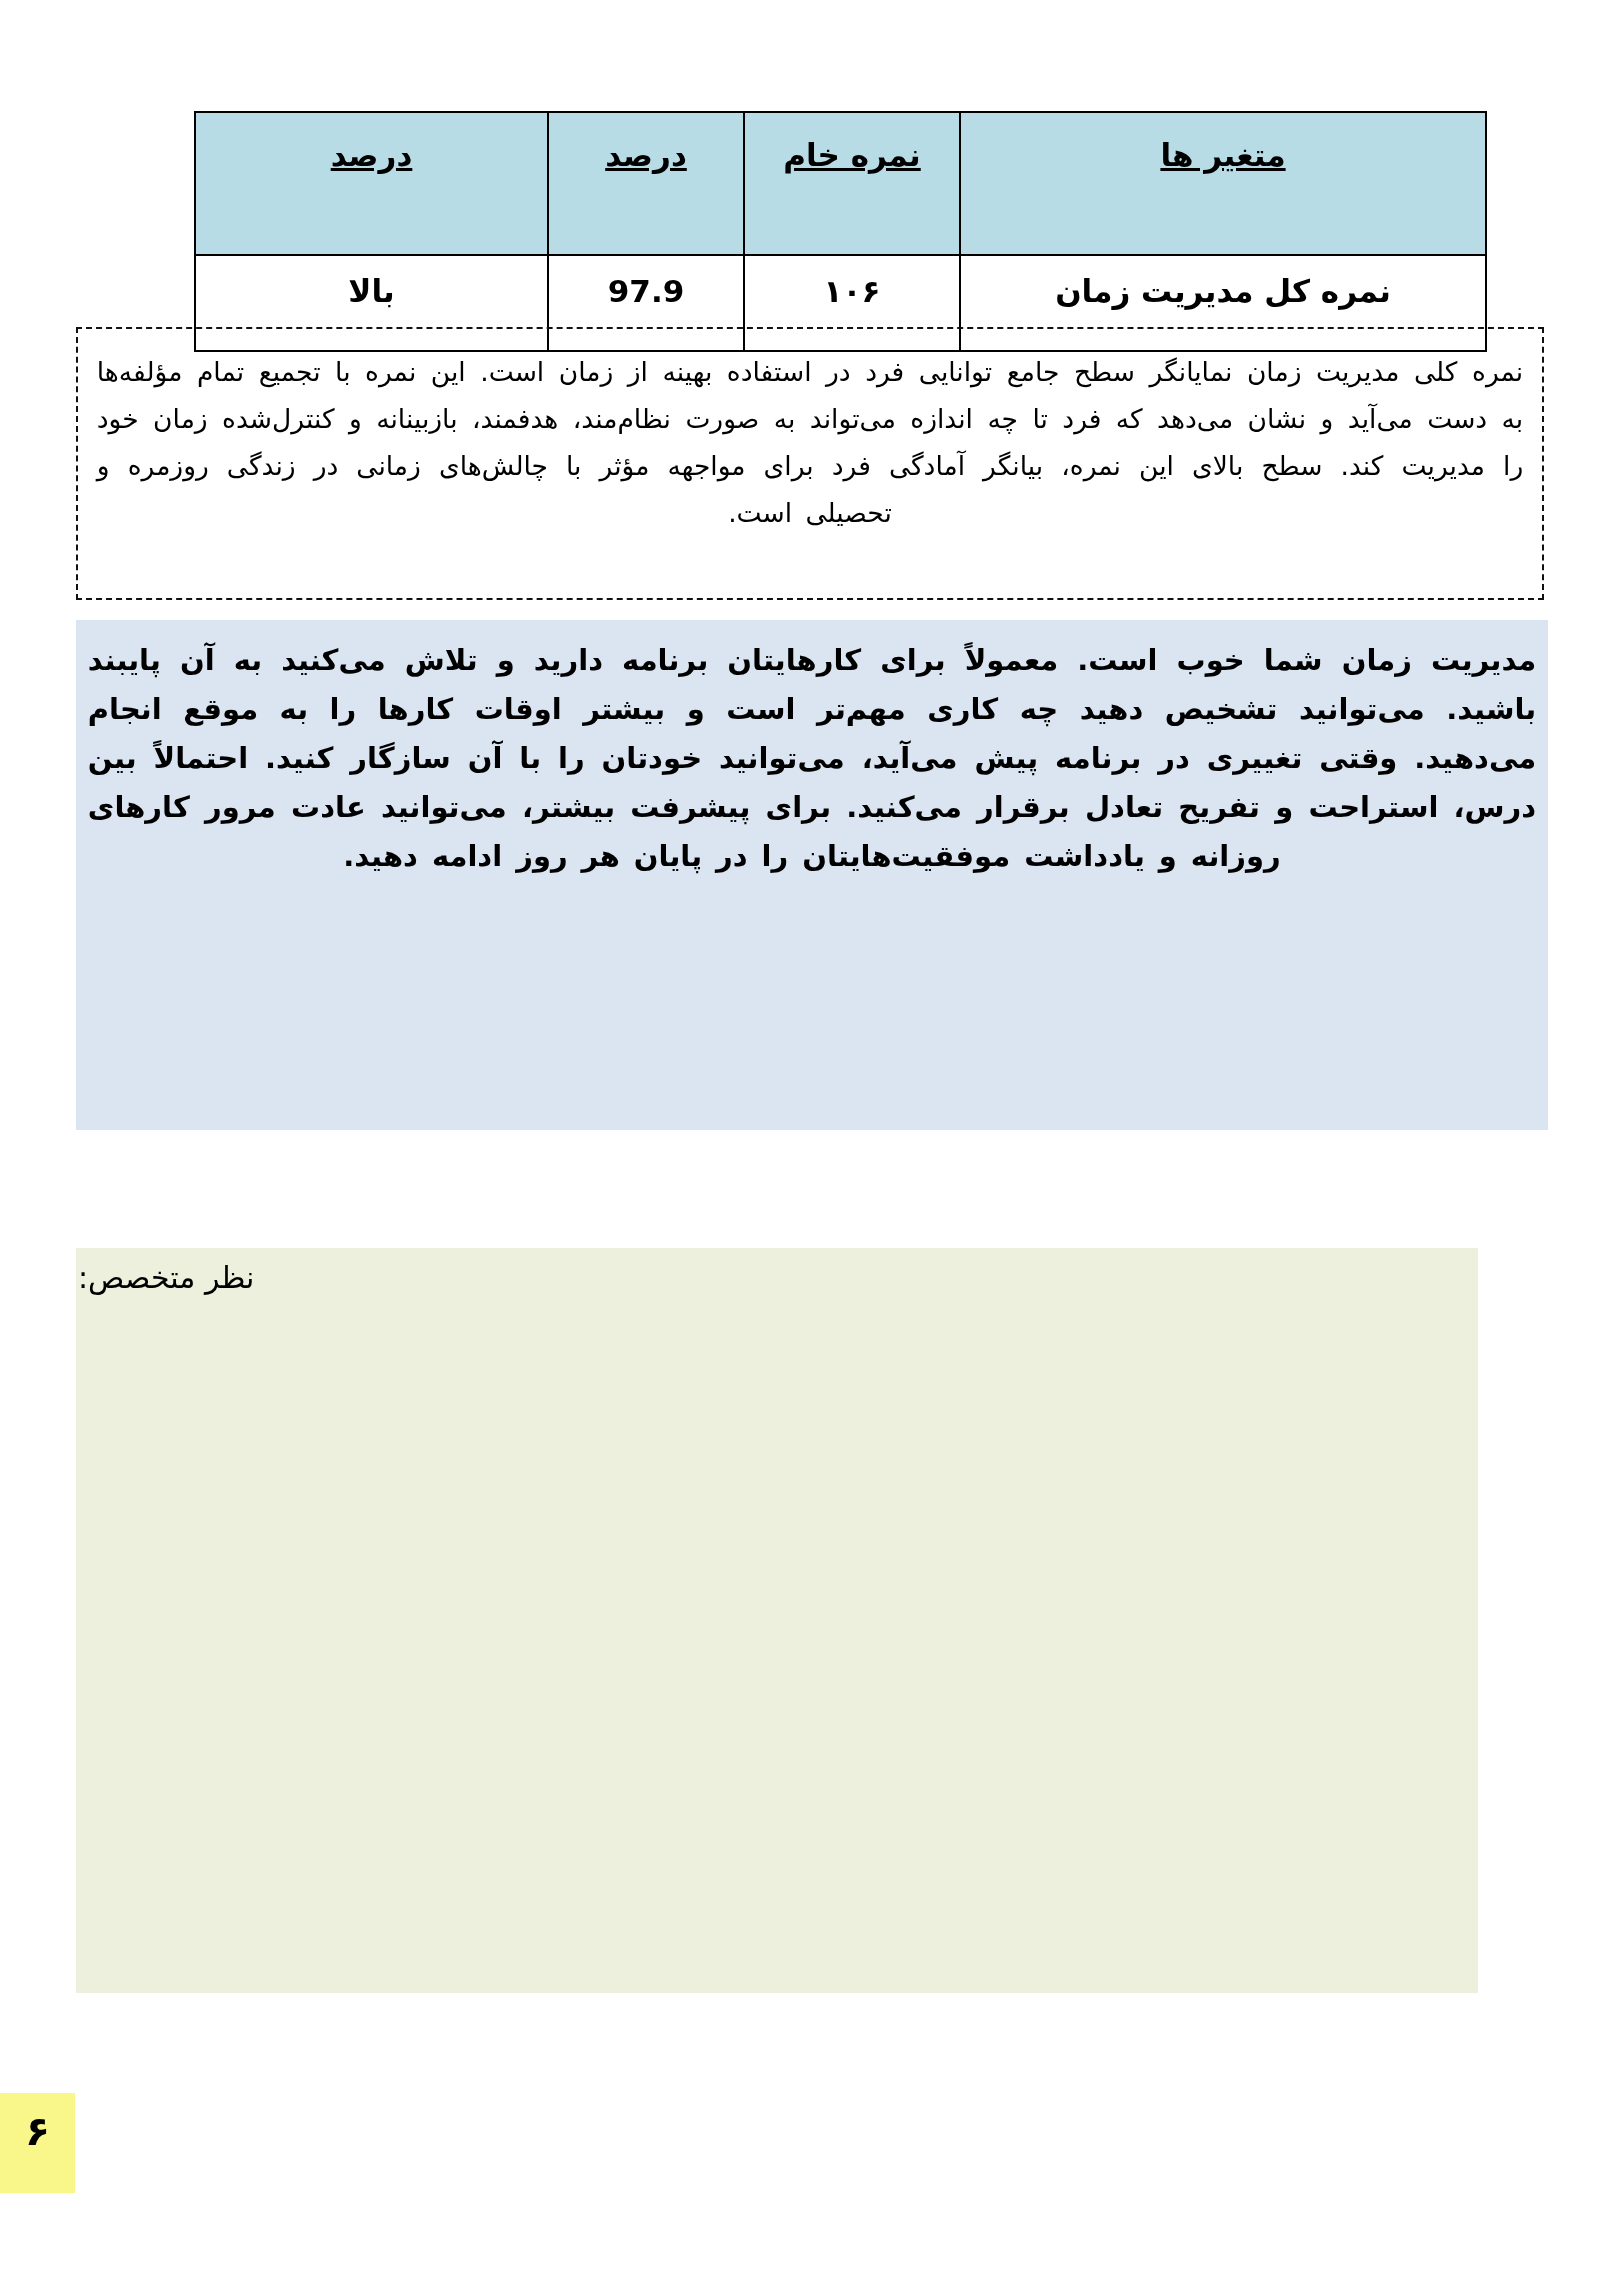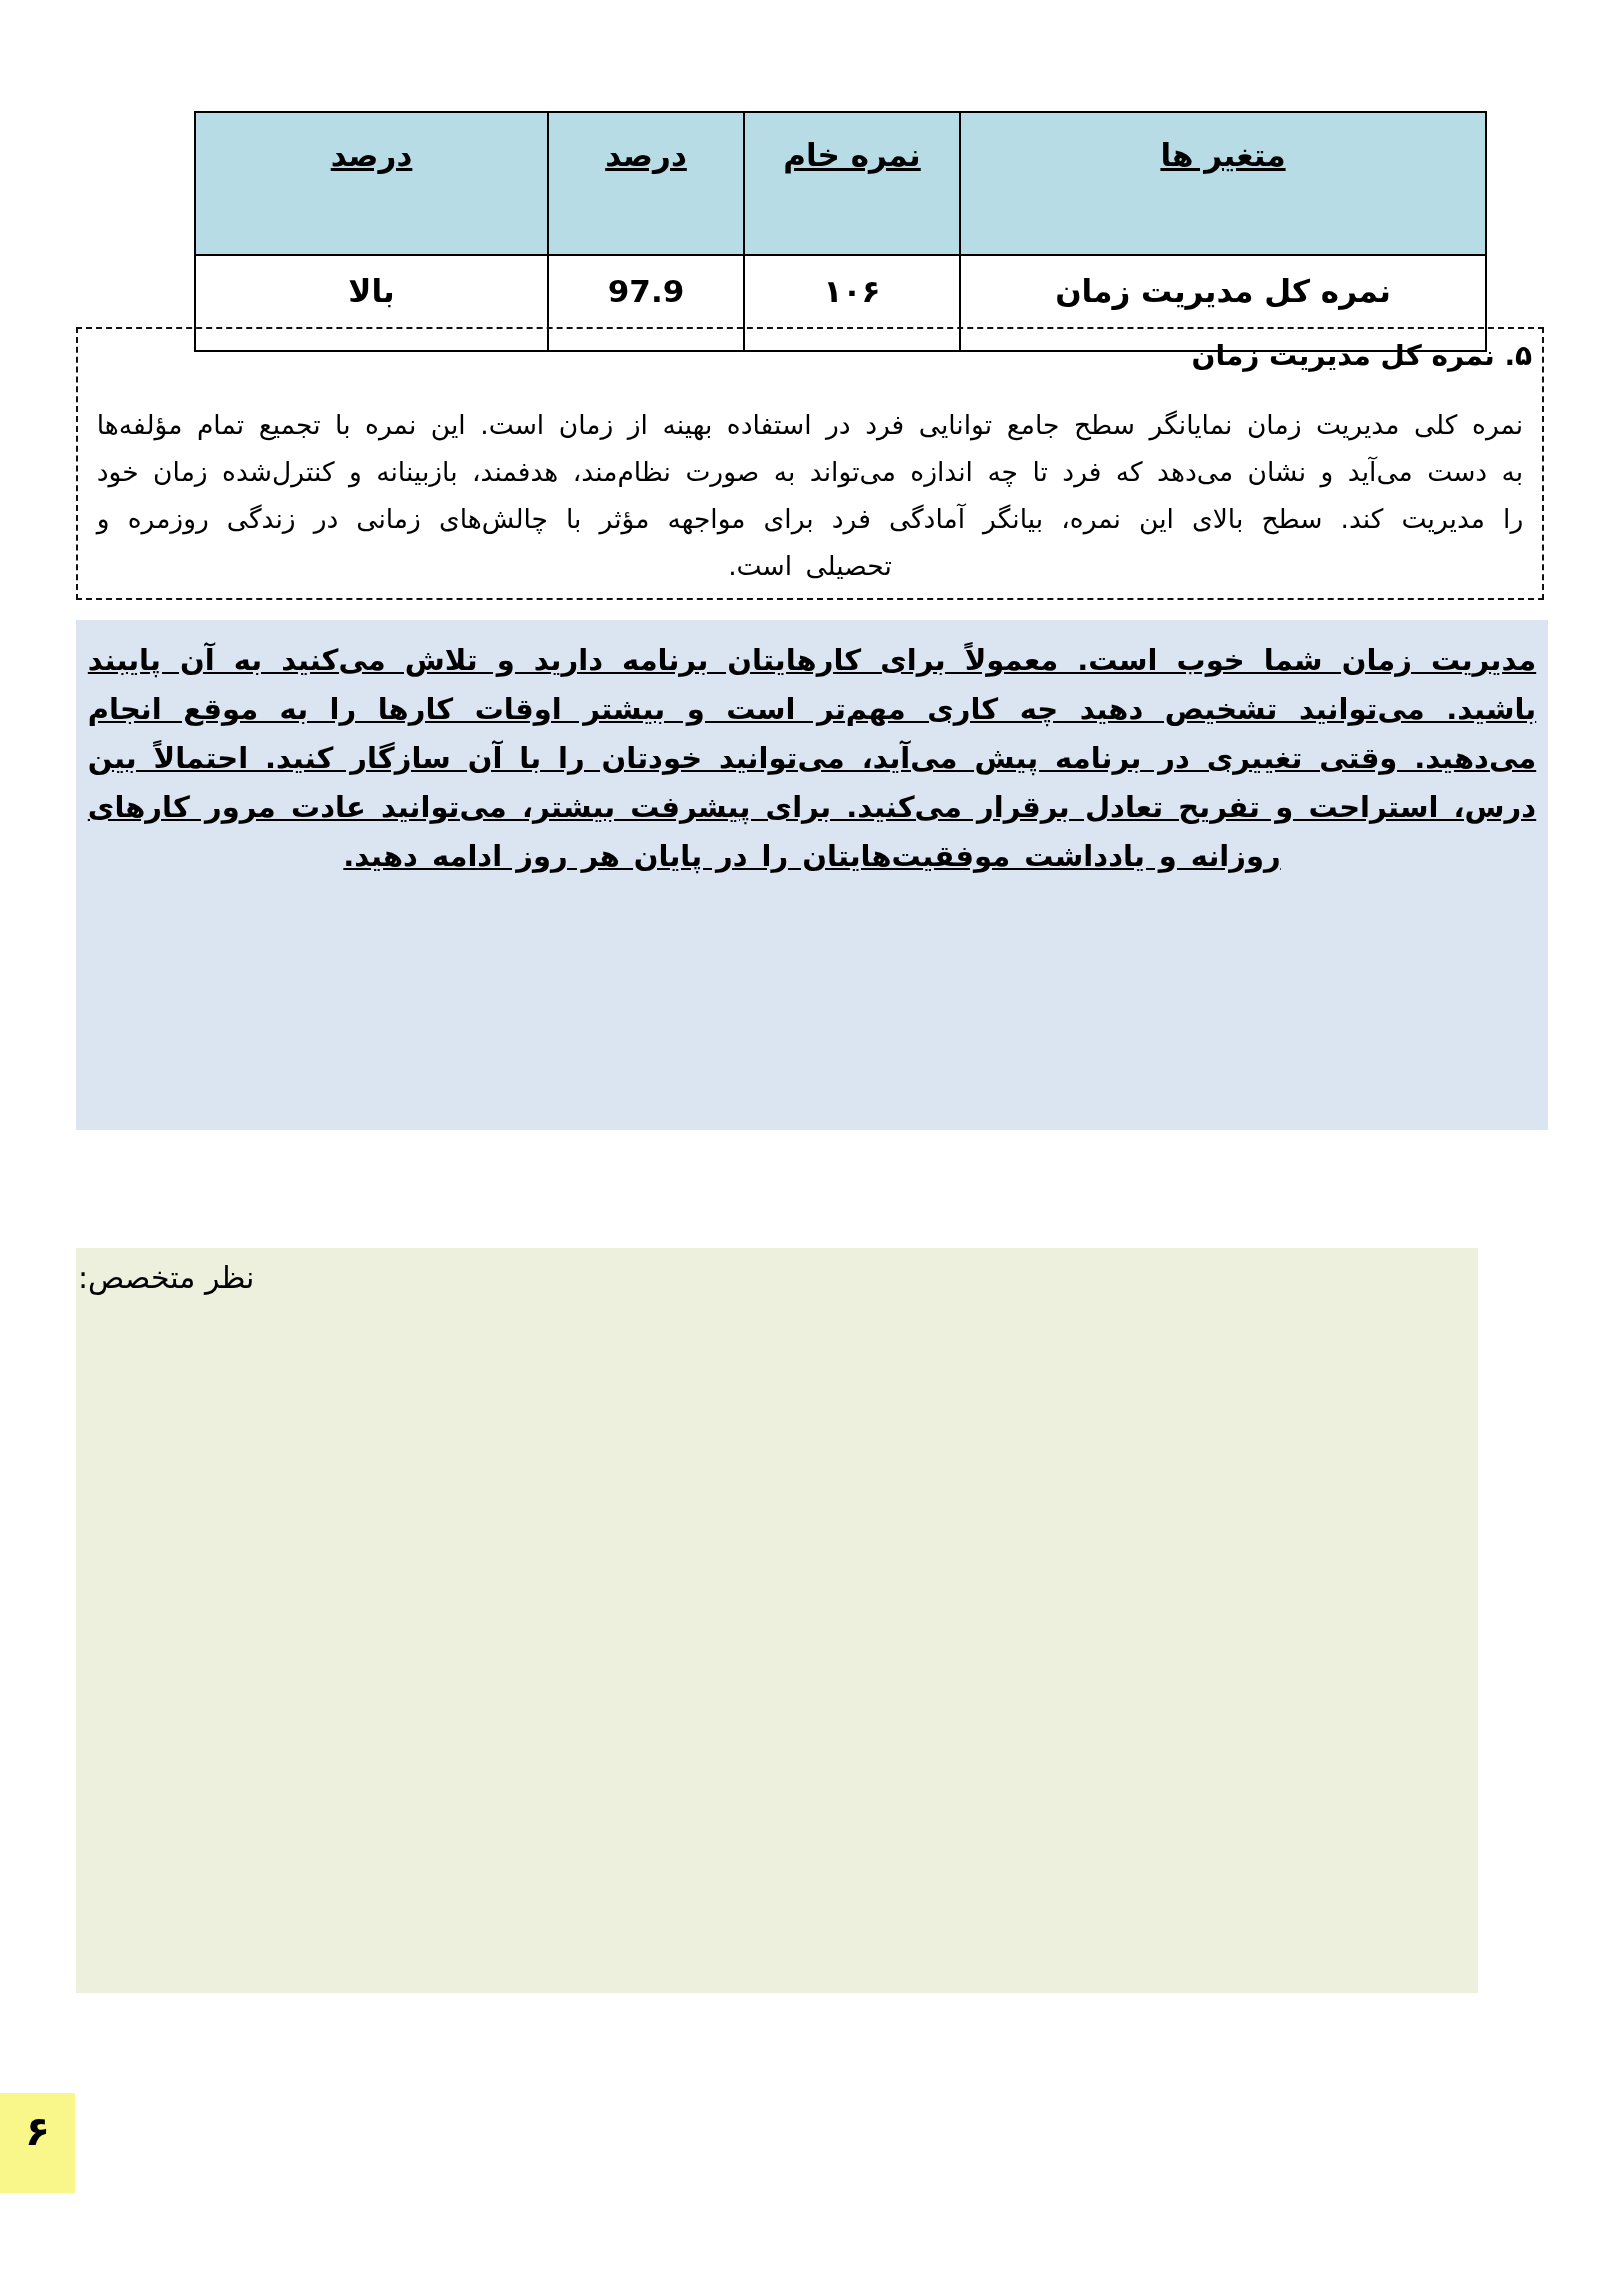--- a/index.html
+++ b/index.html
@@ -83,21 +83,20 @@
     padding: 15.7px 11.8px;
   }
   .feedback-text {
     font-size: 29px;
     font-weight: bold;
     line-height: 49px;
     text-align: justify;
     text-align-last: center;
     word-spacing: 3.9px;
     margin: 0;
-    text-decoration: underline;
   }
 
   
   .expert-box {
     position: absolute;
     left: 76px; top: 1248px;
     width: 1402px; height: 745px;
     box-sizing: border-box;
     background: #ecf0dd;
     direction: rtl;
@@ -147,21 +146,20 @@
       <tr>
         <td>نمره کل مدیریت زمان</td>
         <td>۱۰۶</td>
         <td>97.9</td>
         <td>بالا</td>
       </tr>
     </tbody>
   </table>
 
   <div class="dashed-box">
-    <div class="dashed-title">۵. نمره کل مدیریت زمان</div>
     <p class="dashed-body">نمره کلی مدیریت زمان نمایانگر سطح جامع توانایی فرد در استفاده بهینه از زمان است. این نمره با تجمیع تمام مؤلفه‌ها به دست می‌آید و نشان می‌دهد که فرد تا چه اندازه می‌تواند به صورت نظام‌مند، هدفمند، بازبینانه و کنترل‌شده زمان خود را مدیریت کند. سطح بالای این نمره، بیانگر آمادگی فرد برای مواجهه مؤثر با چالش‌های زمانی در زندگی روزمره و تحصیلی است.</p>
   </div>
 
   <div class="feedback-box">
     <p class="feedback-text">مدیریت زمان شما خوب است. معمولاً برای کارهایتان برنامه دارید و تلاش می‌کنید به آن پایبند باشید. می‌توانید تشخیص دهید چه کاری مهم‌تر است و بیشتر اوقات کارها را به موقع انجام می‌دهید. وقتی تغییری در برنامه پیش می‌آید، می‌توانید خودتان را با آن سازگار کنید. احتمالاً بین درس، استراحت و تفریح تعادل برقرار می‌کنید. برای پیشرفت بیشتر، می‌توانید عادت مرور کارهای روزانه و یادداشت موفقیت‌هایتان را در پایان هر روز ادامه دهید.</p>
   </div>
 
   <div class="expert-box">
     <p class="expert-label">نظر متخصص:</p>
   </div>

